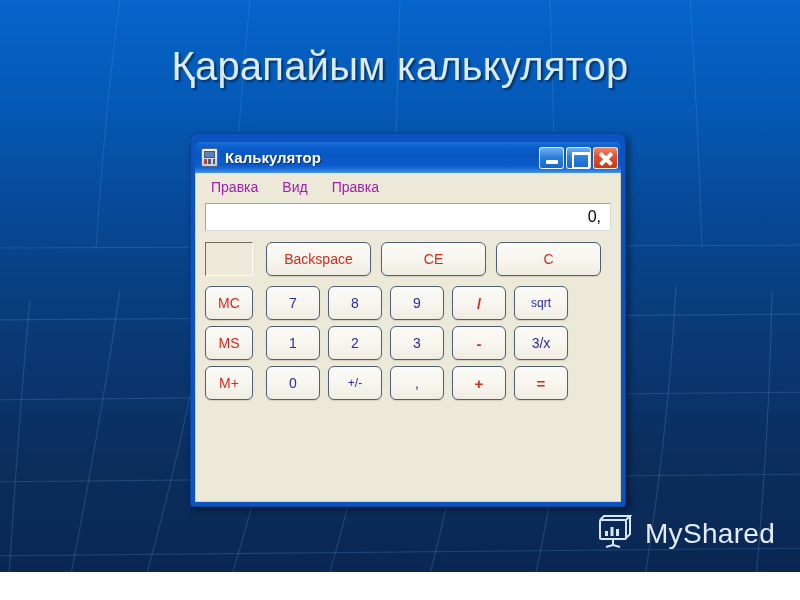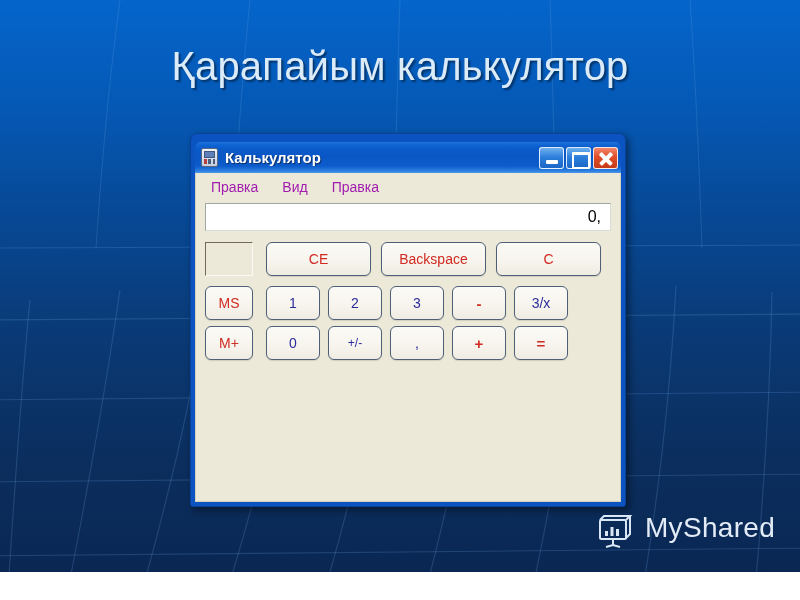--- a/index.html
+++ b/index.html
@@ -209,21 +209,21 @@
 
   
   .btn.mem  { width:48px; margin-right:13px; }
   .btn.key  { width:54px; margin-right:8px; }
   .btn.key.last { margin-right:0; }
 
   
   #watermark {
     position:absolute;
     right:25px; bottom:22px;
-    display:flex; align-items:flex-start; gap:10px;
+    display:flex; align-items:flex-end; gap:10px;
   }
   #watermark-text {
     color:#E3ECF6;
     font-size:28px;
     letter-spacing:.3px;
   }
 </style>
 </head>
 <body>
 
@@ -274,25 +274,33 @@
       <div id="menu-bar">
         <span class="menu-item">Правка</span>
         <span class="menu-item">Вид</span>
         <span class="menu-item">Правка</span>
       </div>
 
       <div id="display">0,</div>
 
       <div class="row" id="row-top">
         <div id="mem-indicator"></div>
+        <div class="btn red backspace">Backspace</div>
         <div class="btn red ce">CE</div>
-        <div class="btn red backspace">Backspace</div>
         <div class="btn red c">C</div>
       </div>
 
+      <div class="row">
+        <div class="btn red mem">MC</div>
+        <div class="btn blue key">7</div>
+        <div class="btn blue key">8</div>
+        <div class="btn blue key">9</div>
+        <div class="btn red key op">/</div>
+        <div class="btn blue key last small">sqrt</div>
+      </div>
 
 
       <div class="row">
         <div class="btn red mem">MS</div>
         <div class="btn blue key">1</div>
         <div class="btn blue key">2</div>
         <div class="btn blue key">3</div>
         <div class="btn red key op">-</div>
         <div class="btn blue key last">3/x</div>
       </div>

